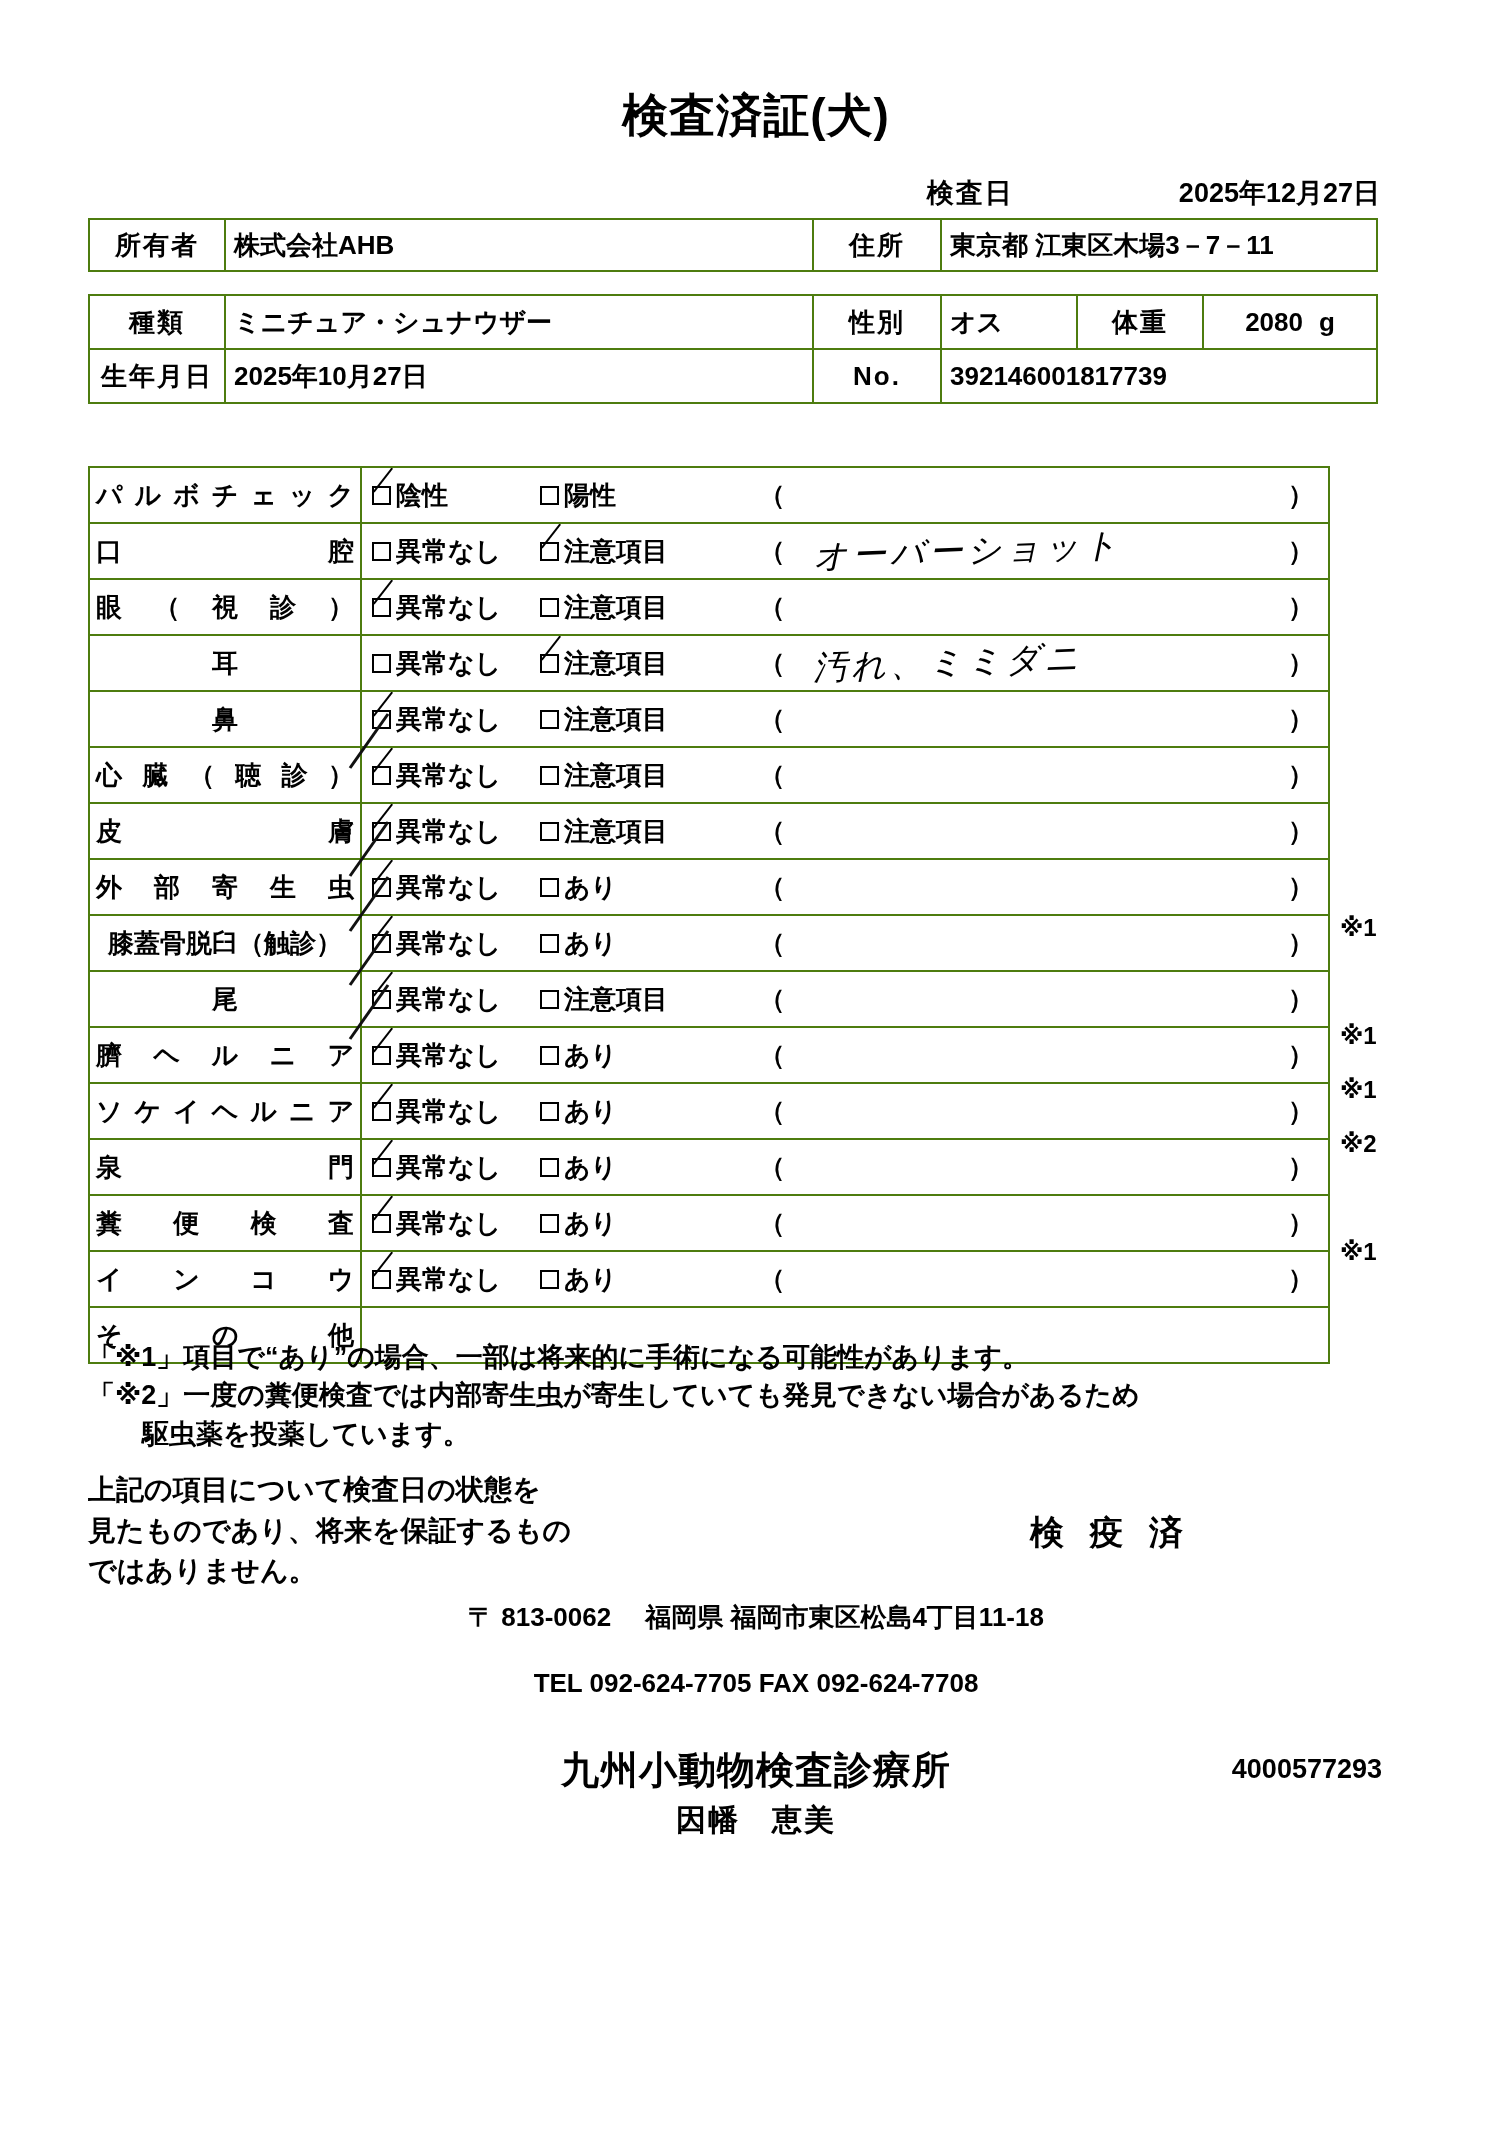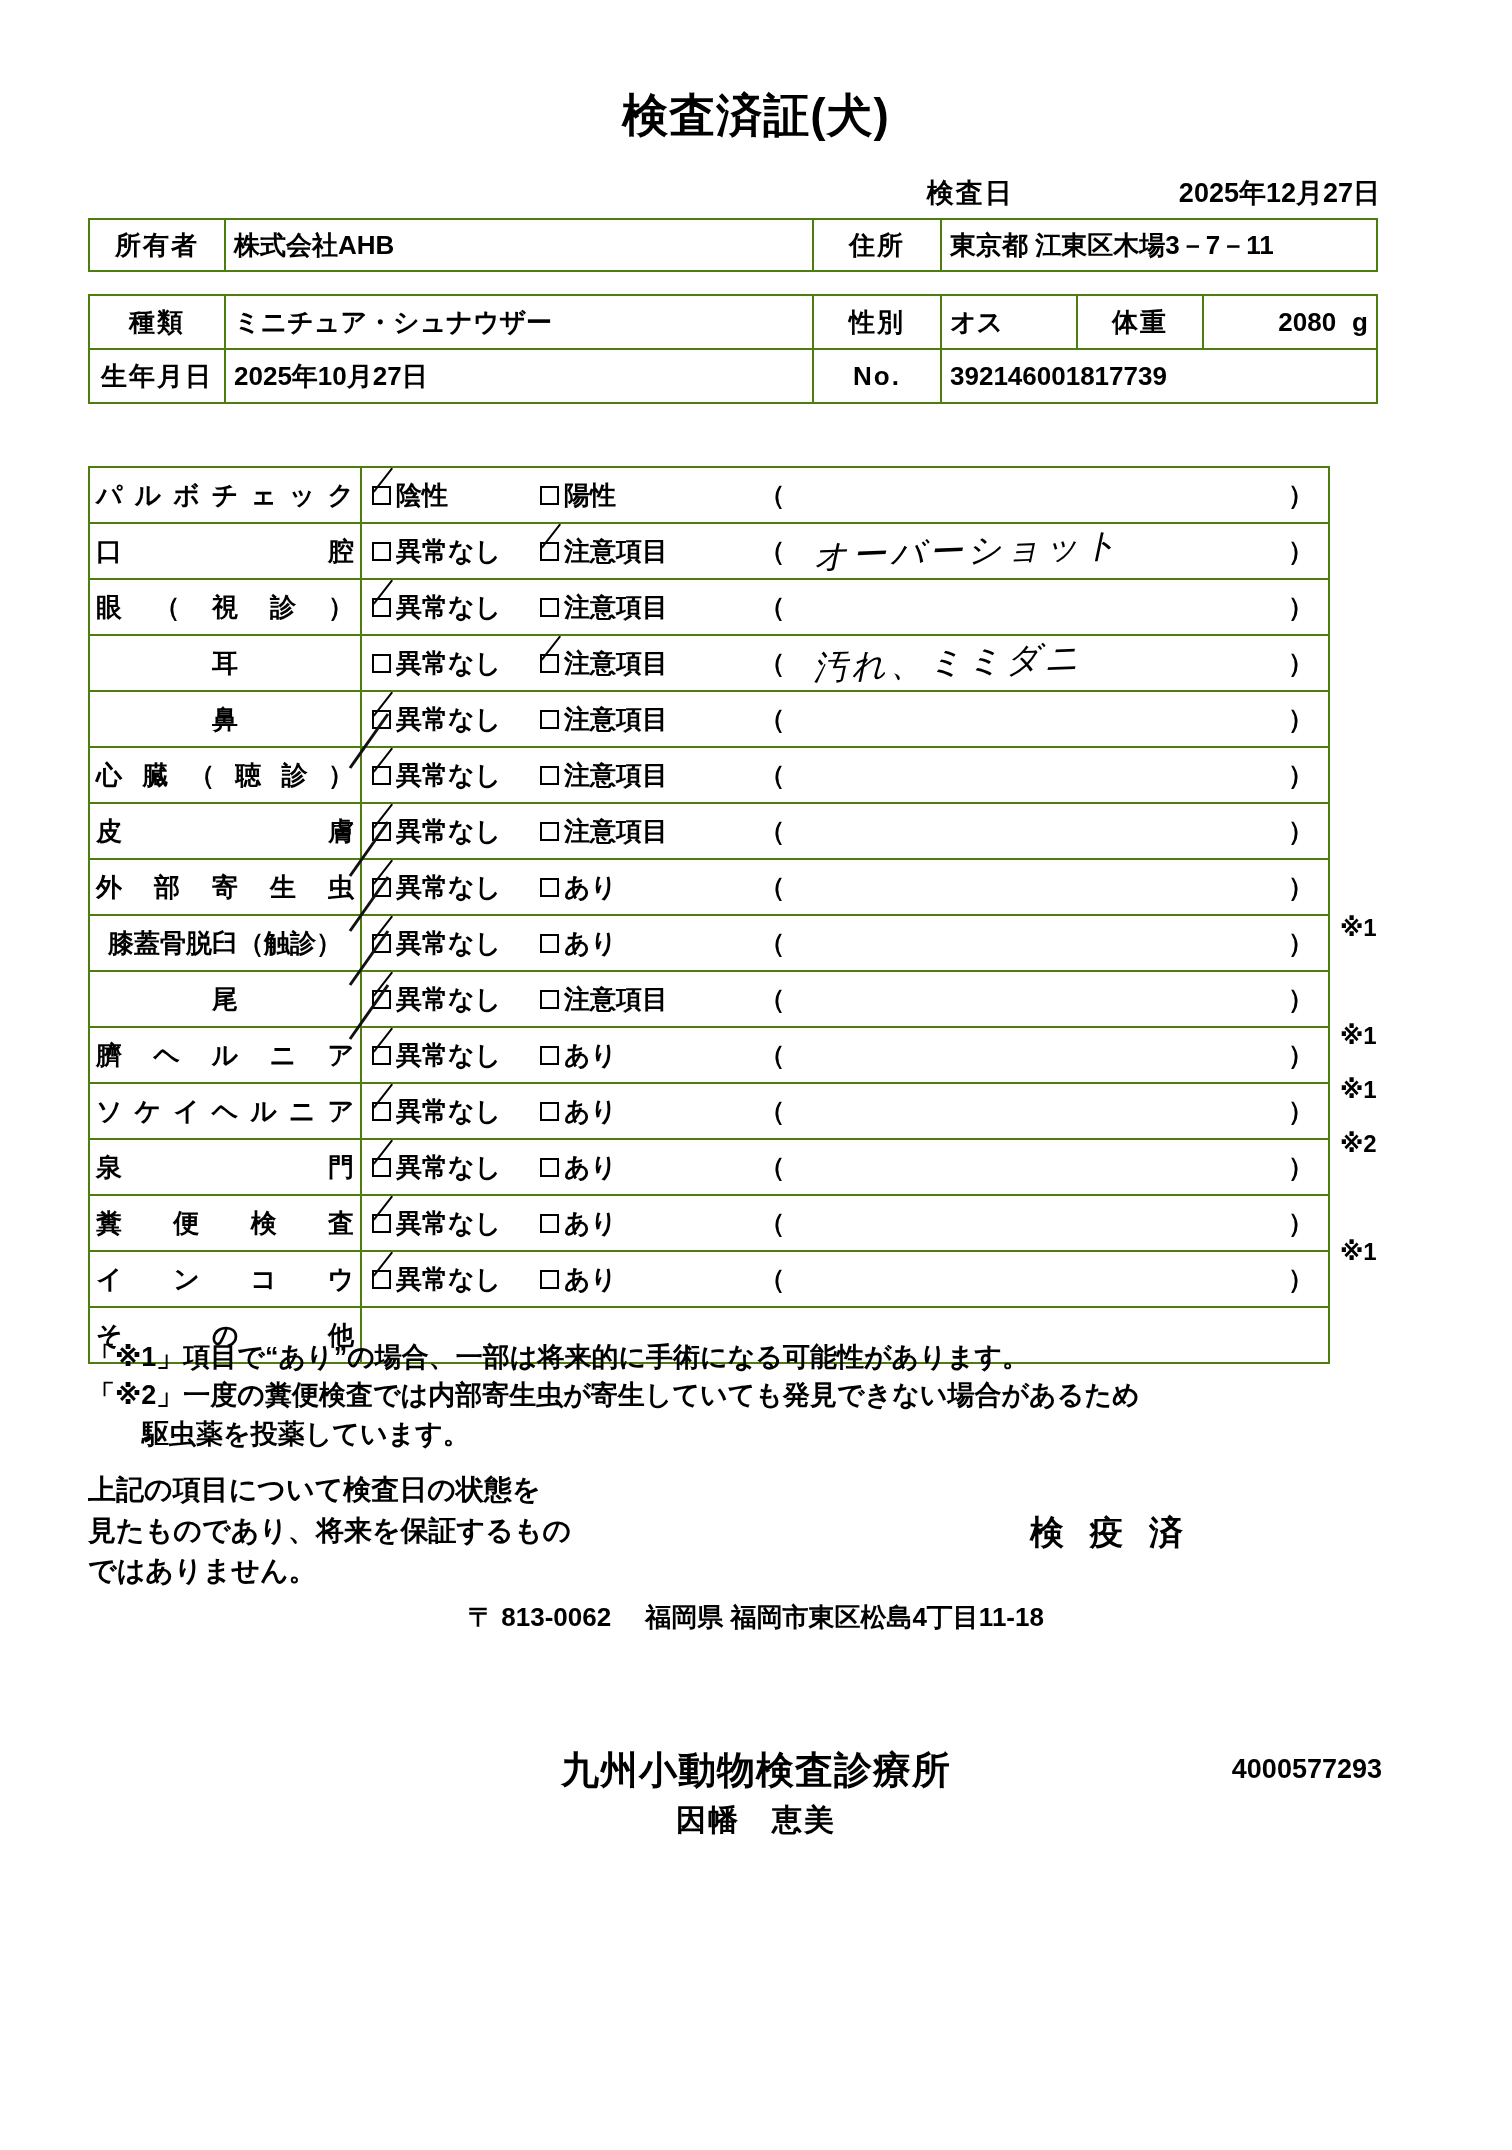--- a/index.html
+++ b/index.html
@@ -74,21 +74,21 @@
   .val-cell { text-align: left; }
 
   
   #pet-table {
     position: absolute;
     top: 294px;
     left: 88px;
     width: 1290px;
   }
   #pet-table td { height: 52px; }
-  .weight-cell { text-align: right; padding-right: 14px; border-radius: 22px; }
+  .weight-cell { text-align: center; padding-right: 14px; border-radius: 22px; }
   .weight-cell .unit { font-weight: 700; margin-left: 16px; }
 
   
   .intro-line {
     position: absolute;
     top: 424px;
     left: 88px;
     font-size: 28px;
     font-weight: 700;
     letter-spacing: 0px;
@@ -643,17 +643,18 @@
     <div>上記の項目について検査日の状態を</div>
     <div>見たものであり、将来を保証するもの</div>
     <div>ではありません。</div>
   </div>
 
   <div class="quarantine">検 疫 済</div>
 
   <div class="addr-line">
     <span class="zip">〒 813-0062</span><span>福岡県 福岡市東区松島4丁目11-18</span>
   </div>
+  <div class="tel-line">TEL 092-624-7705  FAX 092-624-7708</div>
   <div class="clinic-name">九州小動物検査診療所</div>
   <div class="clinic-person">因幡　恵美</div>
   <div class="doc-code">4000577293</div>
 
 </div>
 
 </body></html>

